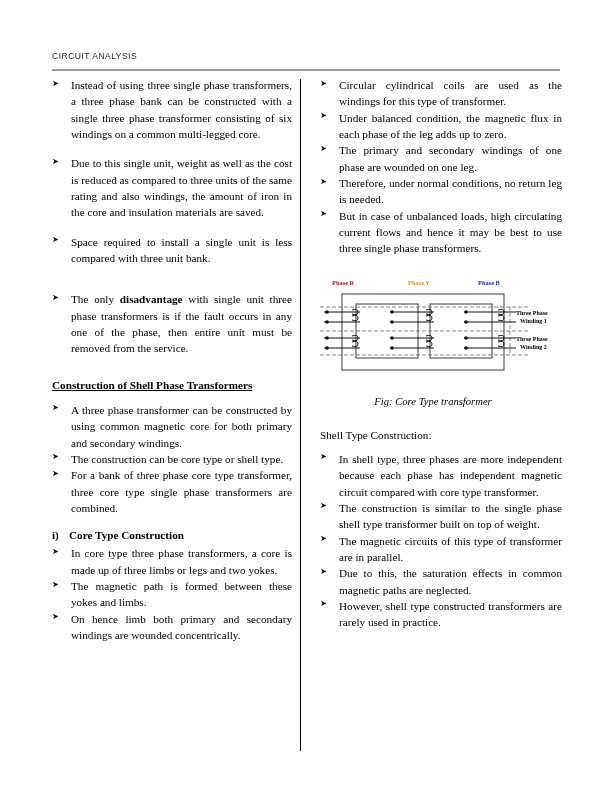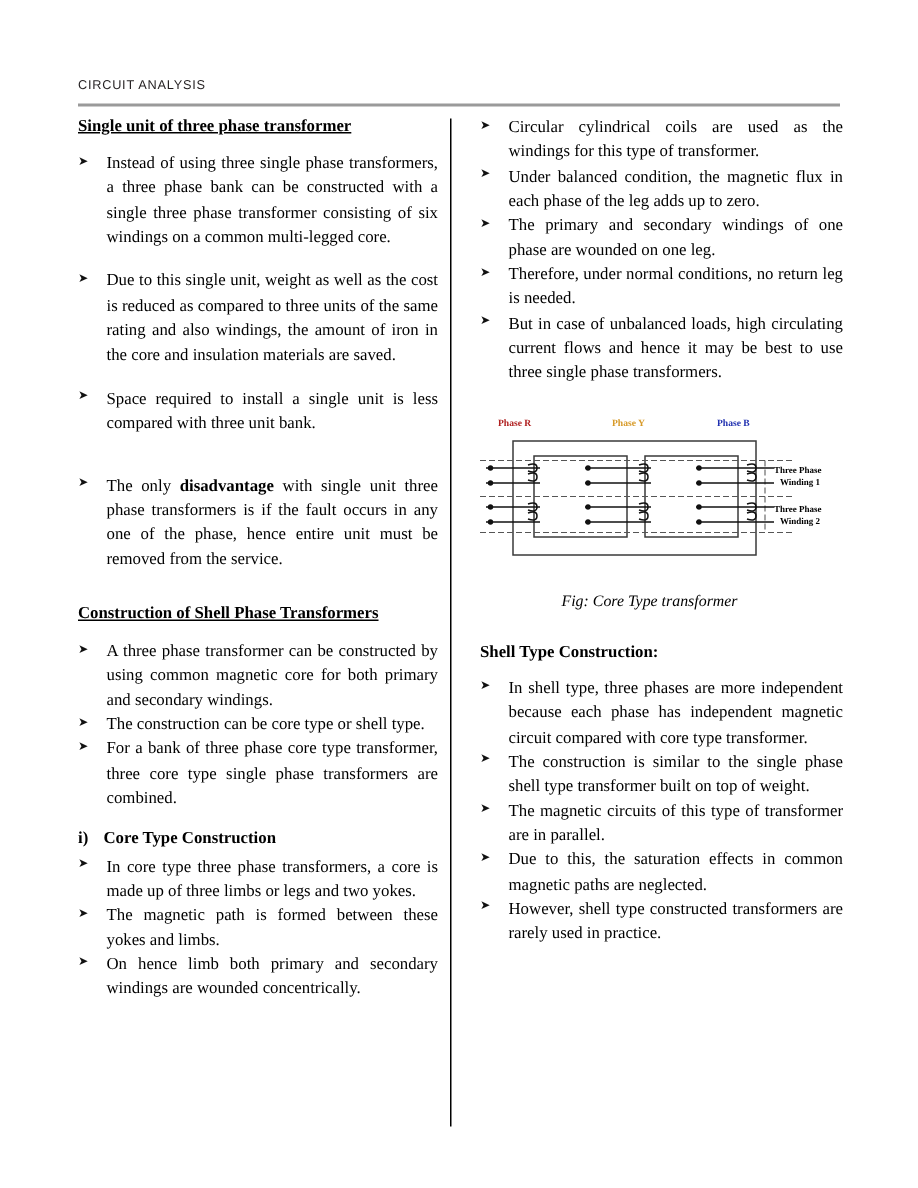--- a/index.html
+++ b/index.html
@@ -70,21 +70,21 @@
   .heading-ul {
     font-size: 11.2px;
     font-weight: bold;
     text-decoration: underline;
     color: #000;
     margin: 0 0 9px 0;
     line-height: 1.35;
   }
   .heading-plain {
     font-size: 11.2px;
-    font-weight: bold;
+    font-weight: normal;
     color: #000;
     margin: 0 0 8px 0;
     line-height: 1.35;
   }
   .num-heading {
     font-size: 11.2px;
     font-weight: bold;
     color: #000;
     margin: 0 0 2px 0;
     line-height: 1.35;
@@ -167,27 +167,26 @@
     <div class="header-title">CIRCUIT ANALYSIS</div>
     <div class="header-rule"></div>
   </div>
 
   <div class="columns">
 
     <div class="col-divider"></div>
 
     <div class="col col-left">
 
-      <div class="heading-ul">Single unit of three phase transformer</div>
 
       <ul class="bullets">
         <li class="gap-after">Instead of using three single phase transformers, a three phase bank can be constructed with a single three phase transformer consisting of six windings on a common multi-legged core.</li>
         <li class="gap-after">Due to this single unit, weight as well as the cost is reduced as compared to three units of the same rating and also windings, the amount of iron in the core and insulation materials are saved.</li>
         <li class="gap-after-lg">Space required to install a single unit is less compared with three unit bank.</li>
-        <li><span>The only </span><b>disadvantage</b><span> with single unit three phase transformers is if the fault occurs in any one of the phase, hence entire unit must be removed from the service.</span></li>
+        <li><span>The only </span><b>disadvantage</b><span> with single unit three phase transformers is if the fault occurs in any one of the phase, then entire unit must be removed from the service.</span></li>
       </ul>
 
       <div class="spacer-md"></div>
 
       <div class="heading-ul">Construction of Shell Phase Transformers</div>
 
       <ul class="bullets">
         <li>A three phase transformer can be constructed by using common magnetic core for both primary and secondary windings.</li>
         <li>The construction can be core type or shell type.</li>
         <li>For a bank of three phase core type transformer, three core type single phase transformers are combined.</li>

